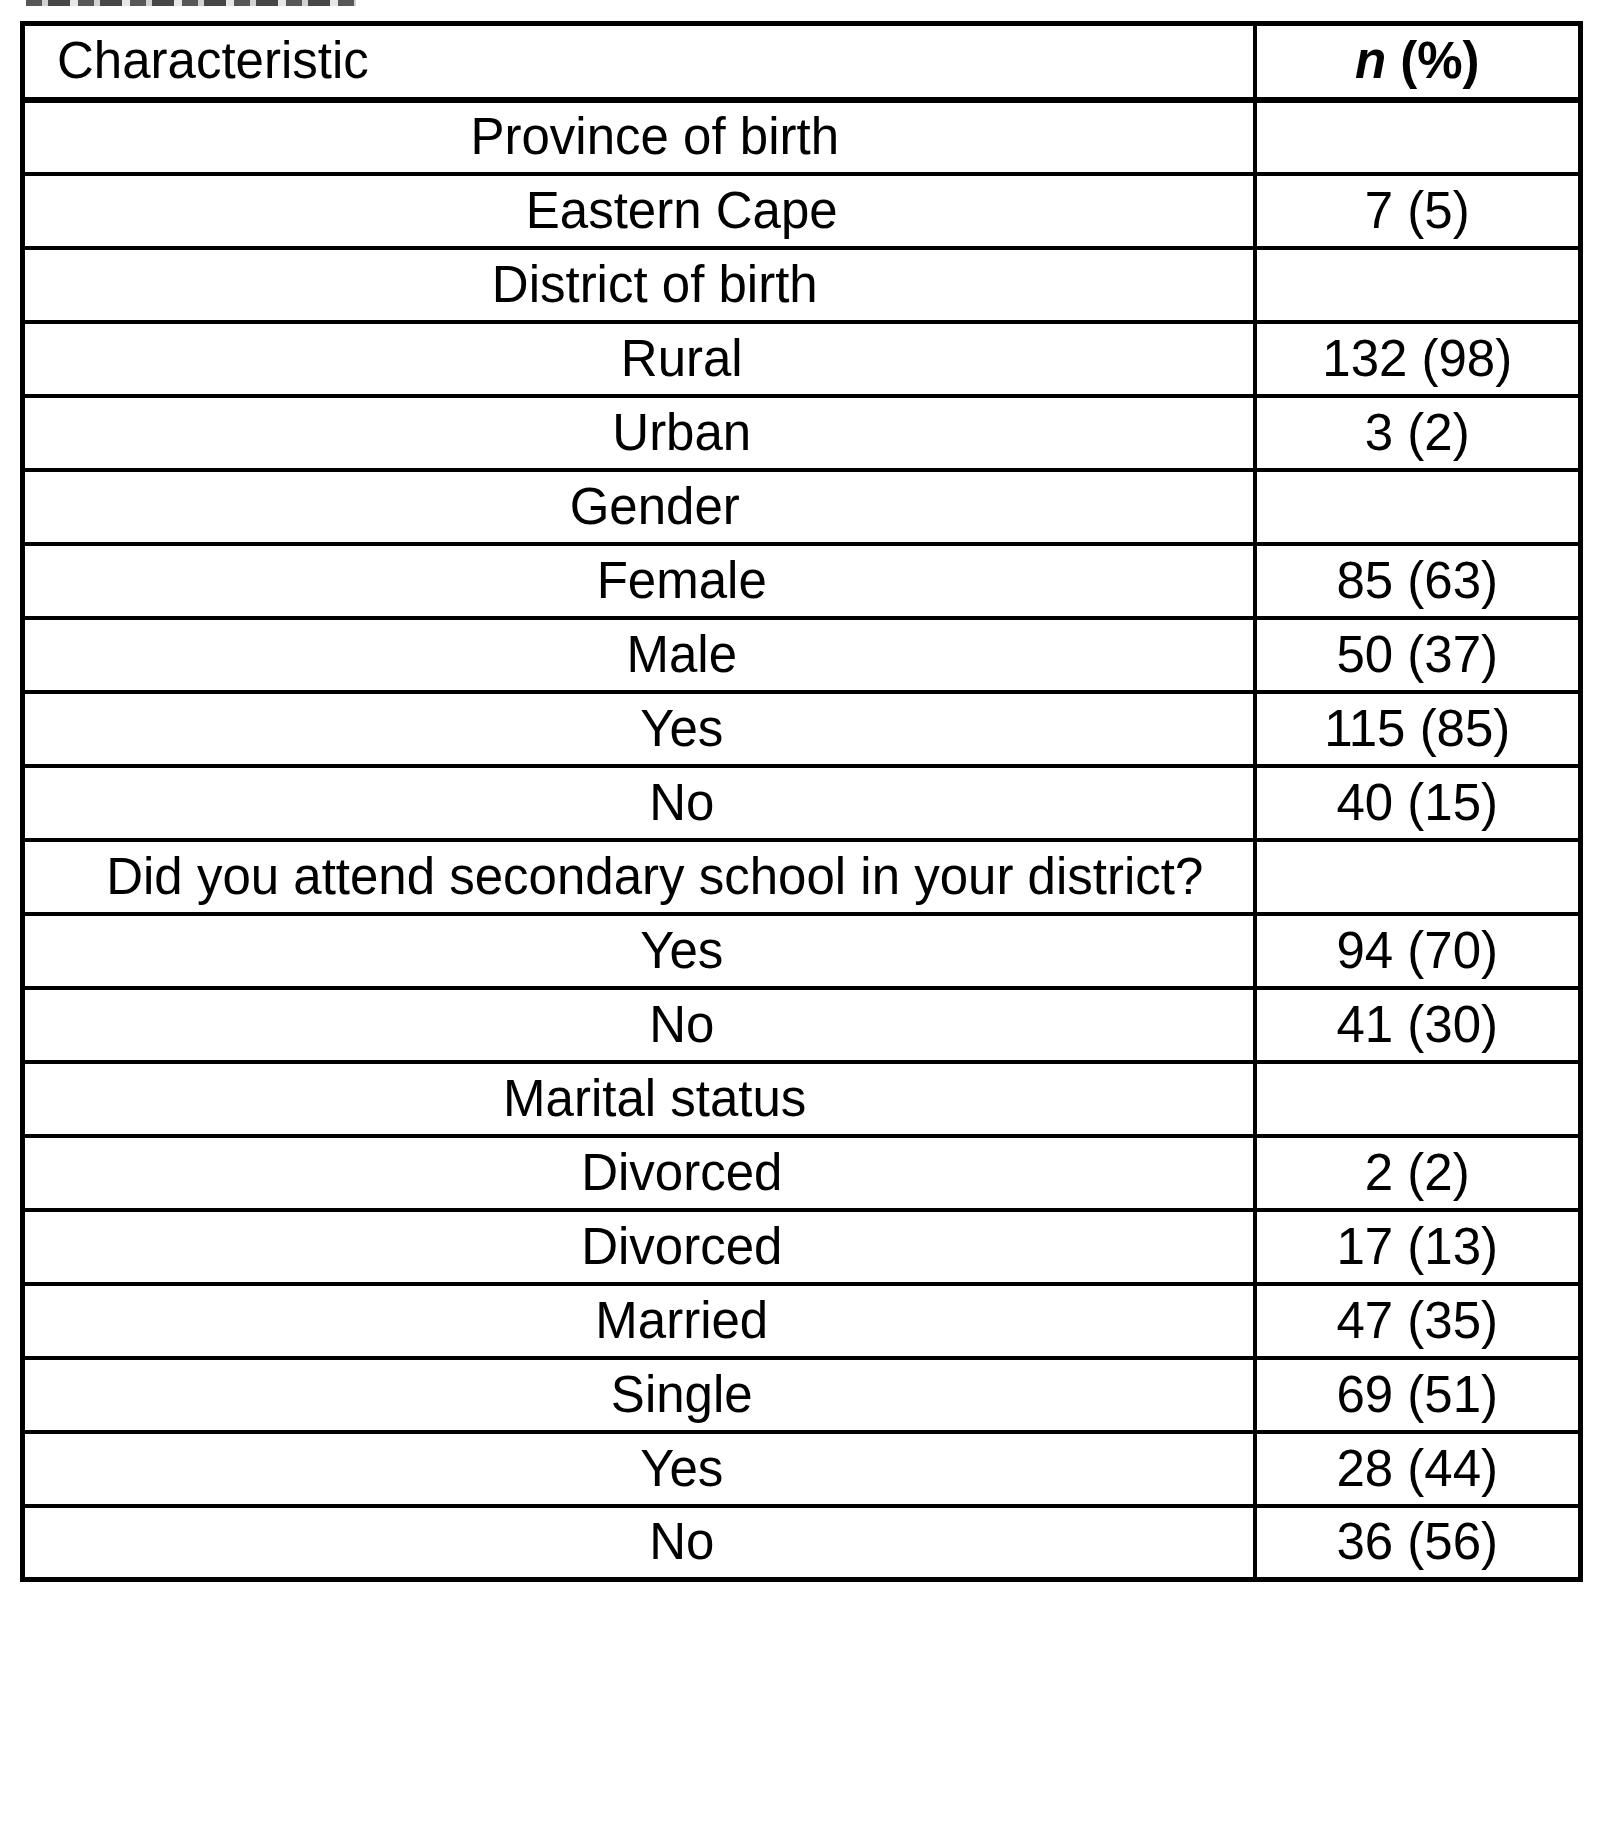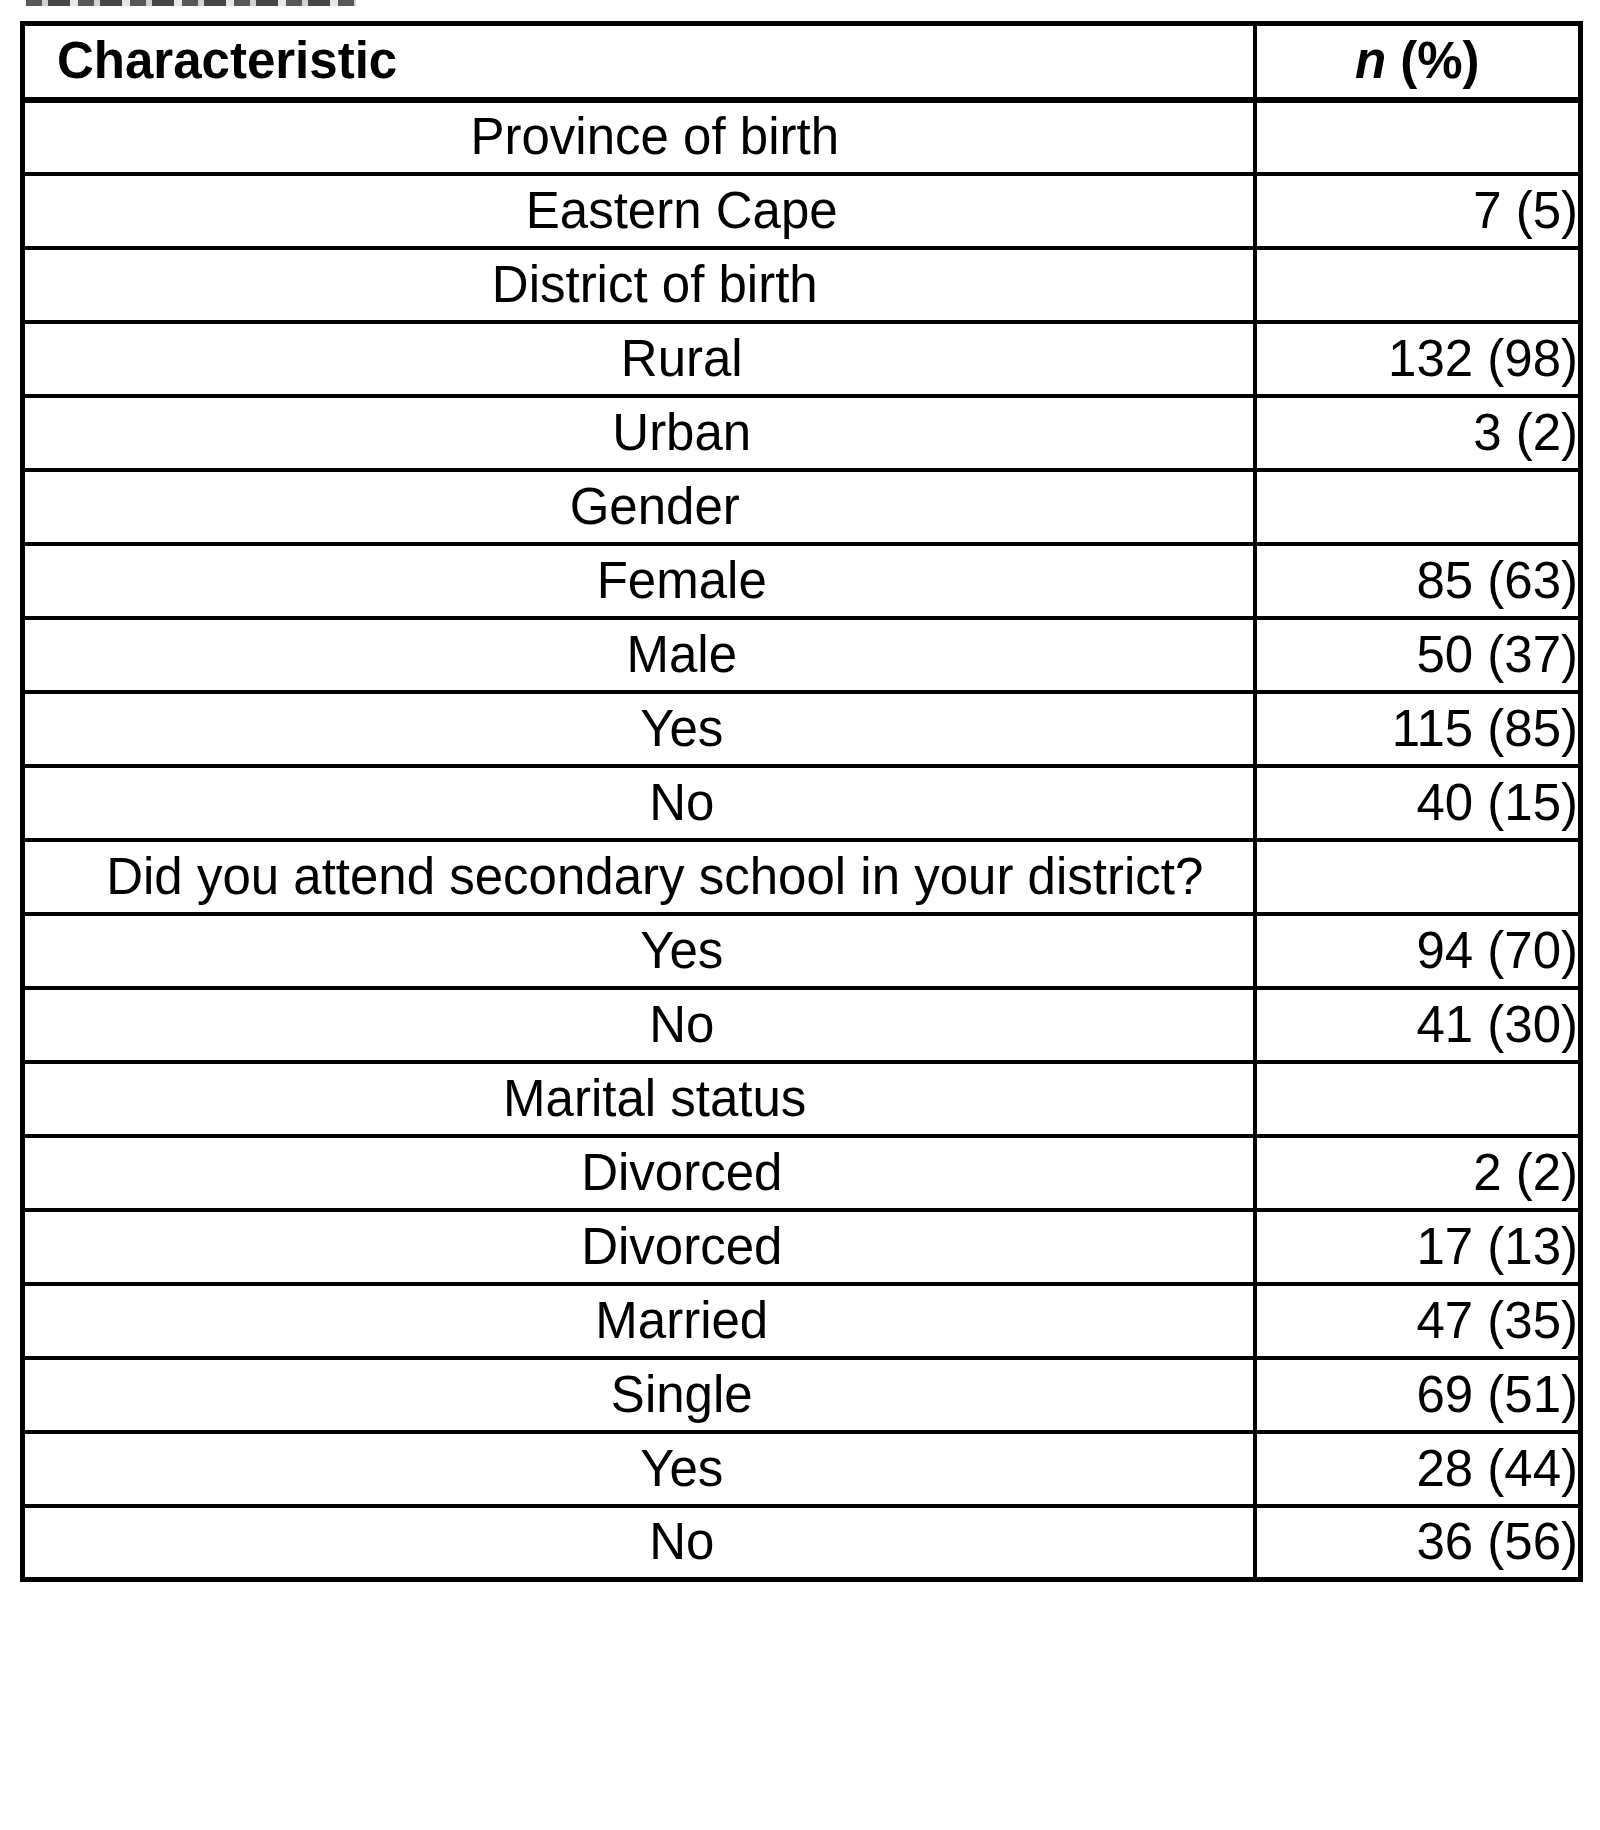--- a/index.html
+++ b/index.html
@@ -46,34 +46,34 @@
     padding: 0;
     overflow: hidden;
     white-space: nowrap;
   }
   tr { height: 74px; }
   tr.header-row { height: 76px; }
   tr.header-row th { border-bottom-width: 6px; }
   th.h-char {
     text-align: left;
     padding-left: 32px;
-    font-weight: bold;
+    font-weight: normal;
   }
   th.h-n {
     text-align: center;
     font-weight: bold;
   }
   th.h-n i { font-style: italic; }
   td.label {
     text-align: center;
     padding-left: 32px;
   }
   td.label.indent { padding-left: 86px; }
   td.value {
-    text-align: right;
+    text-align: center;
     margin-left: 44px;
   }
 </style>
 </head>
 <body>
 
 <div class="top-artifact"></div>
 
 <table class="characteristics">
   <colgroup>

